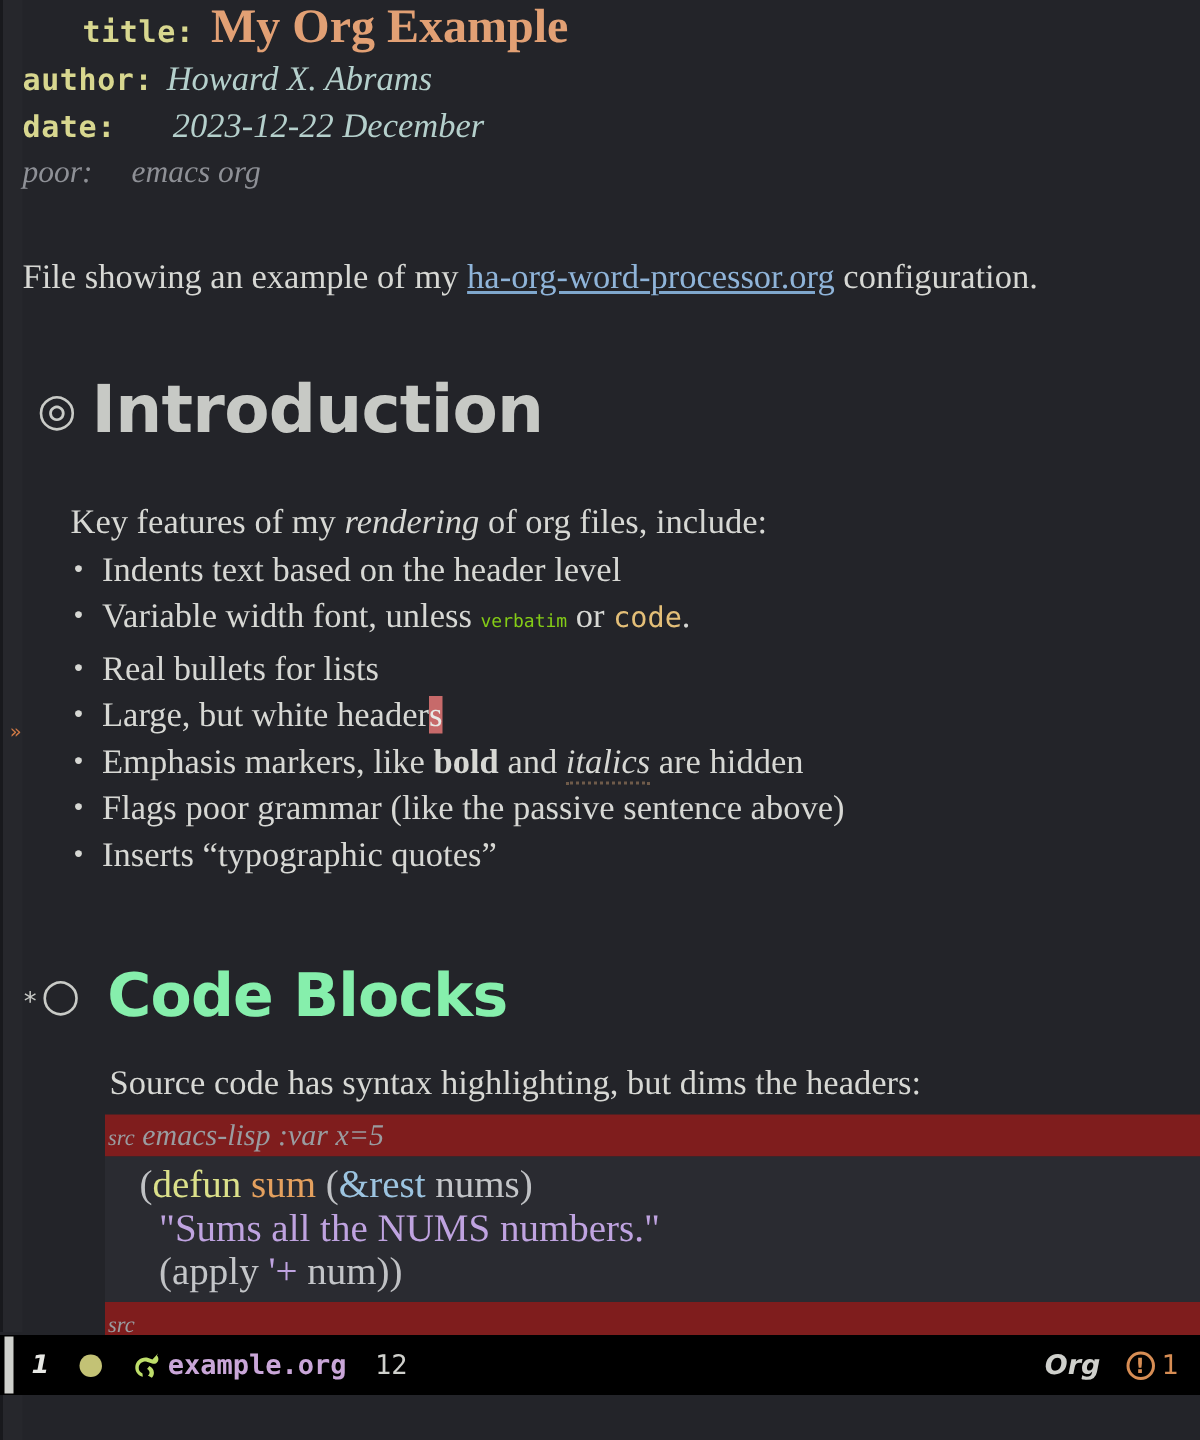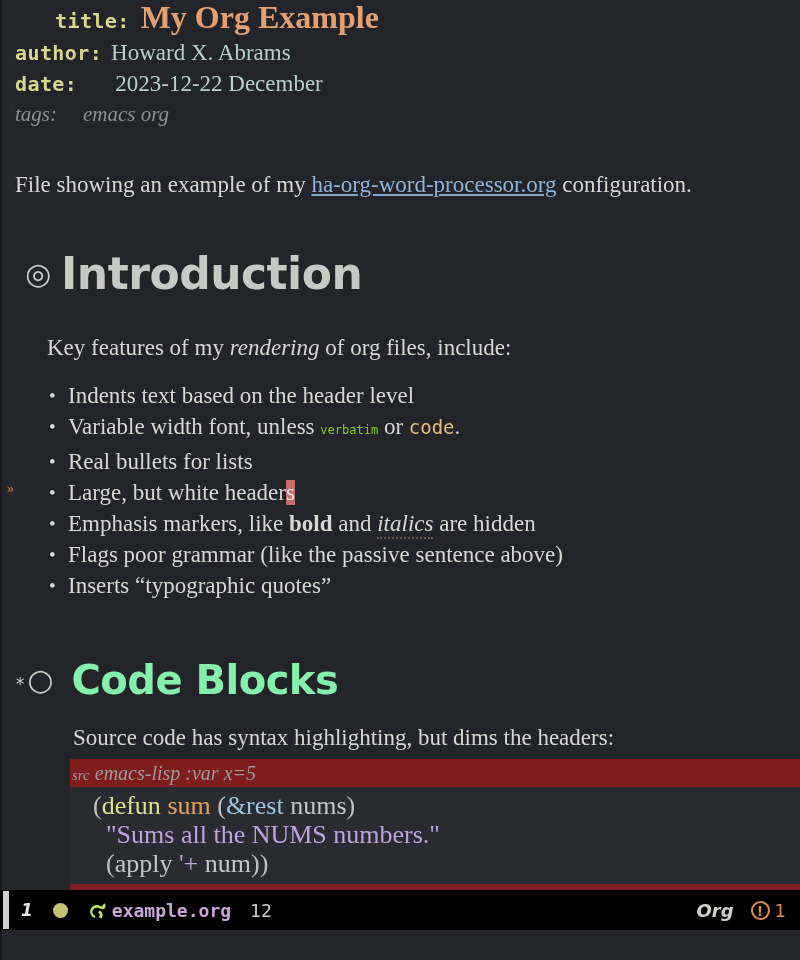--- a/index.html
+++ b/index.html
@@ -62,20 +62,21 @@
     font-size: 20px;
     color: #d8d78f;
     font-weight: bold;
     letter-spacing: .4px;
   }
   .kwval {
     font-family: "Liberation Serif", serif;
     font-size: 23px;
     color: #b5d0cc;
     margin-left: 9px;
+    font-style: italic;
   }
   .kwline.title-line { height: 40px; margin-left: 40px; }
   .kwline.title-line .kw { font-size: 20px; }
   .title-val {
     font-family: "Liberation Serif", serif;
     font-size: 32px;
     font-weight: bold;
     color: #e2a074;
     margin-left: 11px;
     line-height: 34px;
@@ -378,39 +379,39 @@
       <span class="kw">author:</span>
       <span class="kwval">Howard X. Abrams</span>
     </div>
 
     <div class="kwline">
       <span class="kw">date:</span>
       <span class="kwval date-val">2023-12-22 December</span>
     </div>
 
     <div class="tagsline">
-      <span>tags:</span>
+      <span>poor:</span>
       <span class="tags-val">emacs org</span>
     </div>
 
     <div class="para" style="margin-top:34px;">
       <span>File showing an example of my </span><a class="link" href="#">ha-org-word-processor.org</a><span> configuration.</span>
     </div>
 
     <div class="h1-row" style="margin-top:42px;">
       <span class="h1-bullet">◎</span>
       <span class="h1-text">Introduction</span>
     </div>
 
     <div class="indent1" style="margin-top:26px;">
       <div class="bodytext">
         <span>Key features of my </span><span class="ital">rendering</span><span> of org files, include:</span>
       </div>
 
-      <ul class="blist indent1" style="margin-top:17px;">
+      <ul class="blist indent1" style="margin-top:1px;">
 
         <li>
           <span>Indents text based on the header level</span>
         </li>
 
         <li>
           <span>Variable width font, unless </span><span class="mono-verbatim">verbatim</span><span> or </span><span class="mono-code">code</span><span>.</span>
         </li>
 
         <li>

